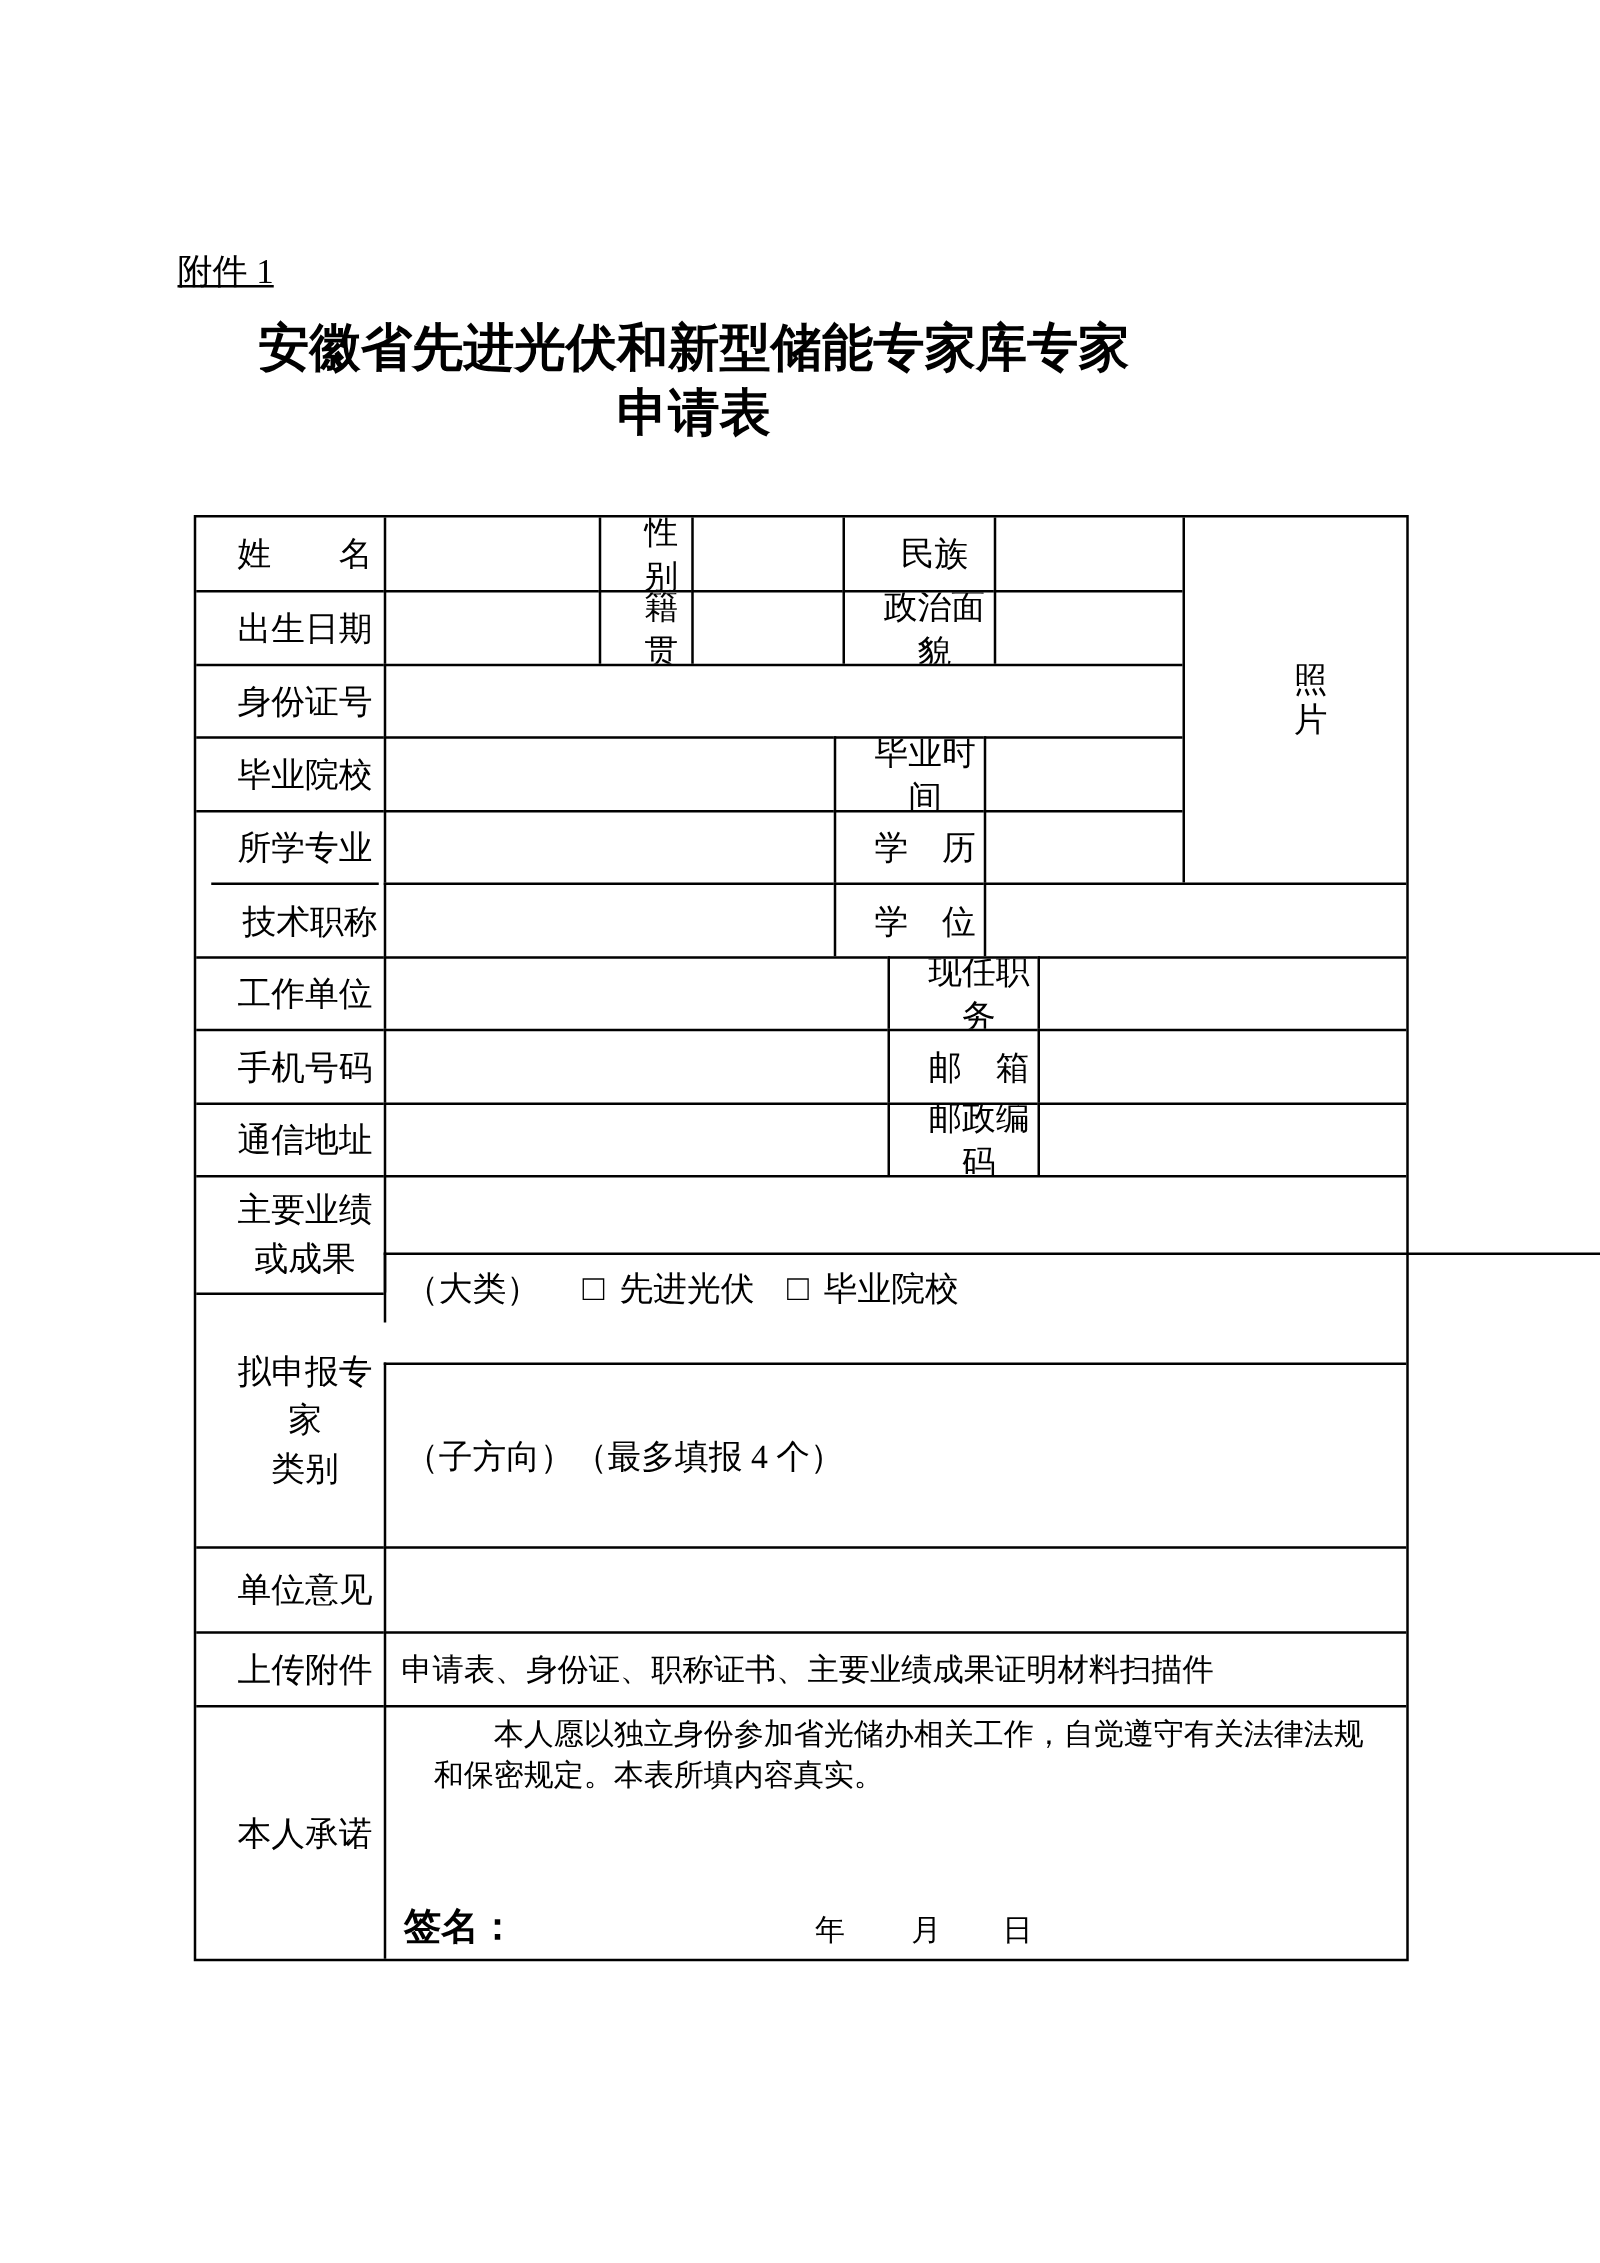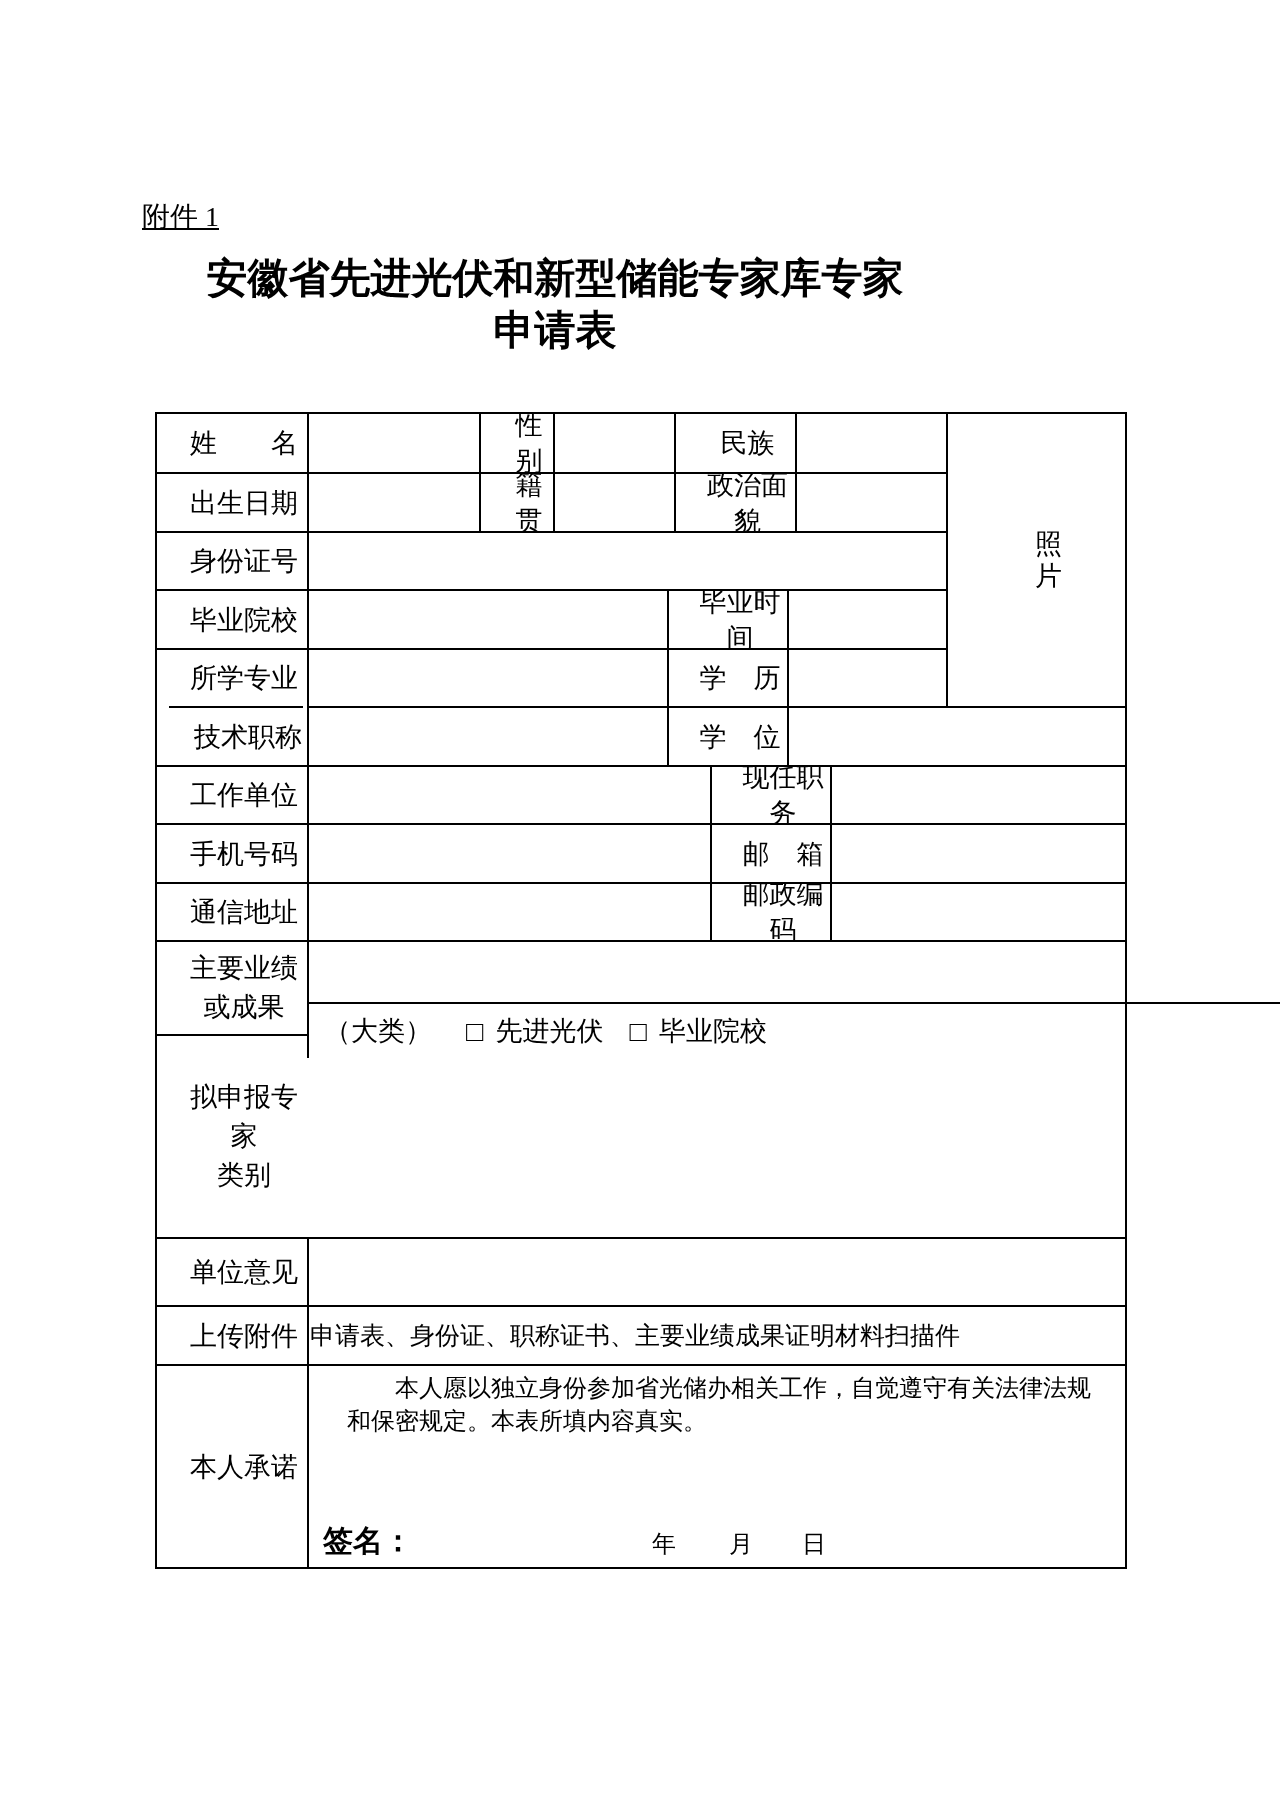--- a/index.html
+++ b/index.html
@@ -15,21 +15,21 @@
   .no-l{border-left:none;}
   .no-t{border-top:none;}
   .lbl{text-align:center;}
   .lbl2{flex-direction:column;line-height:1.45;}
   .left{justify-content:flex-start;}
   .photo-lbl{width:30px;line-height:1.2;word-break:break-all;text-align:center;}
   .catrow{padding-left:15px;font-size:27px;}
   .chk{font-size:29px;line-height:1;margin-left:34px;}
   .chk2{margin-left:26px;}
   .opt{margin-left:12px;text-align:center;}
-  .attach-val{padding-left:1px;font-size:25px;}
+  .attach-val{padding-left:12px;font-size:25px;}
   .pledge-cell{display:block;}
   .pledge-text{margin:6px 14px 0 14px;text-indent:2em;font-size:24px;line-height:1.37;}
   .sig-label{position:absolute;left:14px;top:155px;font-size:30px;font-weight:bold;}
   .sig-y{position:absolute;left:343px;top:162px;font-size:24px;}
   .sig-m{position:absolute;left:420px;top:162px;font-size:24px;}
   .sig-d{position:absolute;left:493px;top:162px;font-size:24px;}
 </style>
 </head>
 <body>
 
@@ -104,20 +104,23 @@
       <span>拟申报专家</span>
       <span>类别</span>
     </div>
     <div class="cell left catrow" style="left:150px;top:588px;width:978px;height:56px">
       <span>（大类）</span>
       <span class="chk">□</span>
       <span class="opt">先进光伏</span>
       <span class="chk chk2">□</span>
       <span class="opt">毕业院校</span>
     </div>
+    <div class="cell left catrow" style="left:150px;top:676px;width:818px;height:147px">
+      <span>（子方向）（最多填报 4 个）</span>
+    </div>
 
     <div class="cell lbl no-l" style="left:0;top:823px;width:150px;height:68px">单位意见</div>
     <div class="cell" style="left:150px;top:823px;width:818px;height:68px"></div>
 
     <div class="cell lbl no-l" style="left:0;top:891px;width:150px;height:59px">上传附件</div>
     <div class="cell left attach-val" style="left:150px;top:891px;width:818px;height:59px">申请表、身份证、职称证书、主要业绩成果证明材料扫描件</div>
 
     <div class="cell lbl no-l" style="left:0;top:950px;width:150px;height:203px">本人承诺</div>
     <div class="cell pledge-cell" style="left:150px;top:950px;width:818px;height:203px">
       <div class="pledge-text">本人愿以独立身份参加省光储办相关工作，自觉遵守有关法律法规和保密规定。本表所填内容真实。</div>

